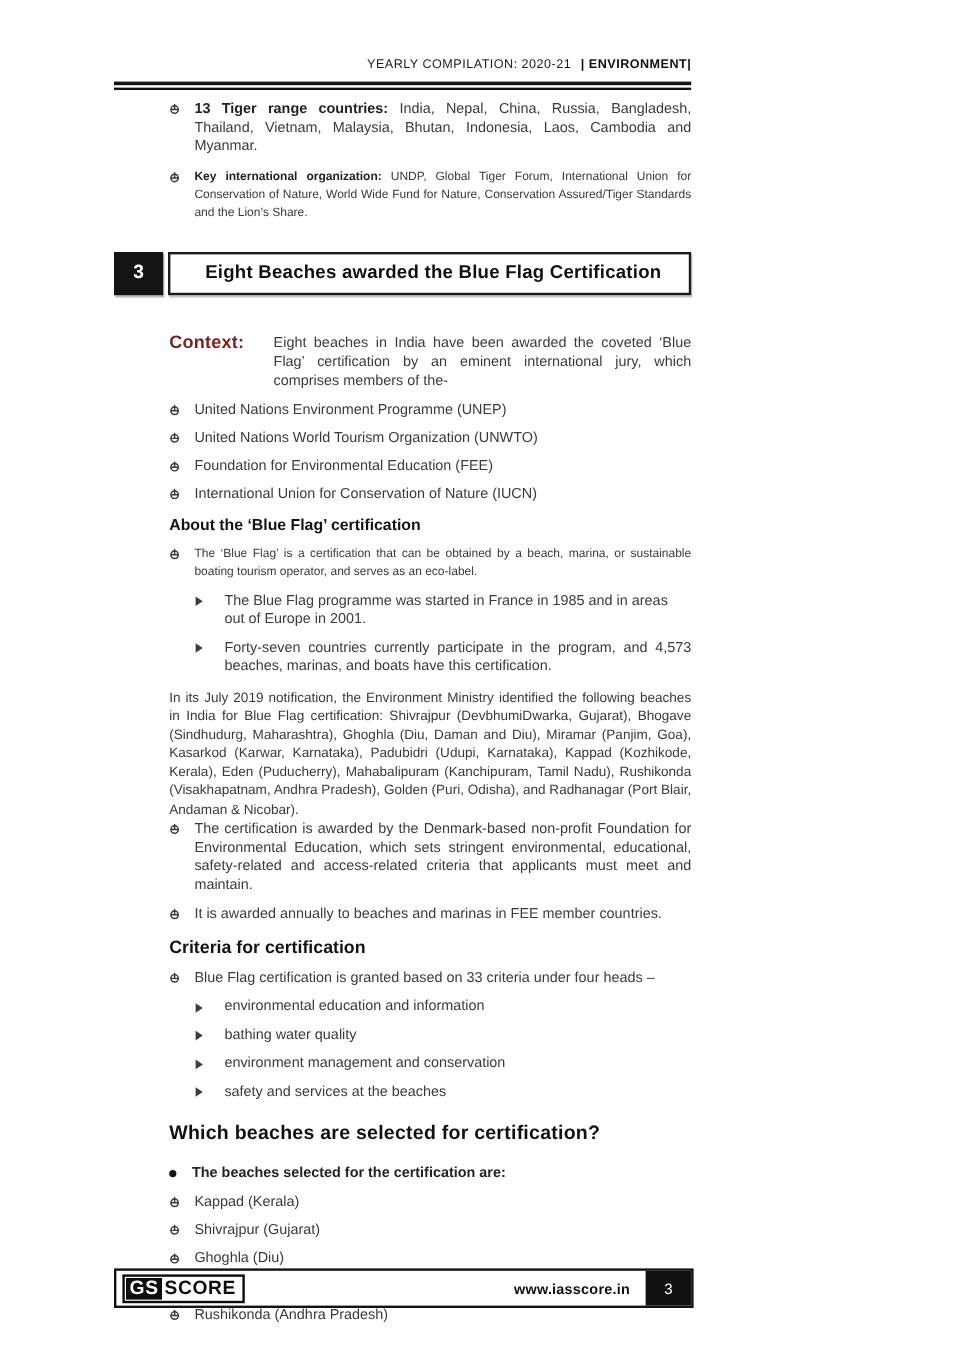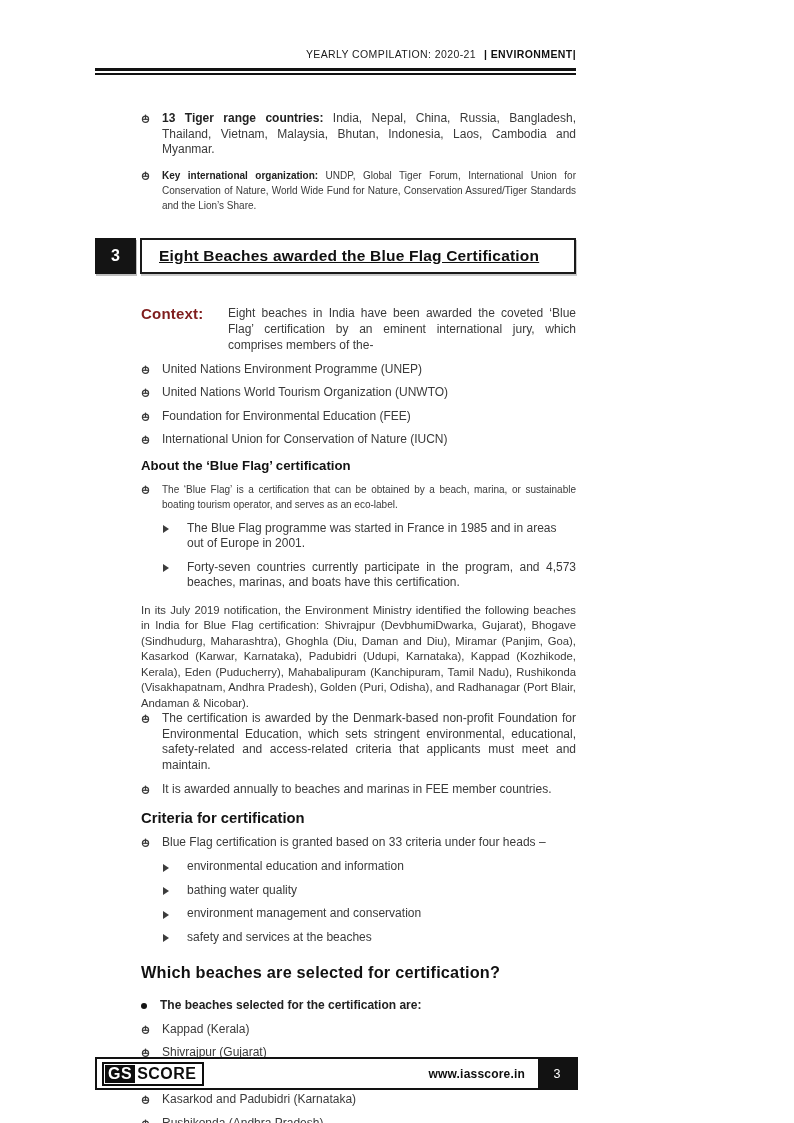--- a/index.html
+++ b/index.html
@@ -39,38 +39,38 @@
   
   .section-bar{display:flex;align-items:stretch;margin-top:25px;height:36px;}
   .sec-num{
     flex:0 0 41px;background:#141414;color:#fff;font-weight:bold;font-size:16px;
     display:flex;align-items:center;justify-content:center;box-shadow:1px 2px 0 #bdbdbd;
   }
   .sec-title-box{
     flex:1;margin-left:4px;border:2px solid #1a1a1a;display:flex;align-items:center;
     padding-left:13px;box-shadow:1px 2px 0 #c9c9c9;background:#fff;
   }
-  .sec-title{margin:4px;font-size:15.5px;font-weight:bold;color:#101010;letter-spacing:.2px;text-decoration:underline;}
+  .sec-title{margin:16px;font-size:15.5px;font-weight:bold;color:#101010;letter-spacing:.2px;}
 
   
   .context-row{display:flex;margin-top:31px;}
   .context-label{flex:0 0 87px;font-size:15px;font-weight:bold;color:#7f1d1d;letter-spacing:.2px;}
   .context-text{margin:0;font-size:12px;line-height:16px;flex:1;text-align:justify;}
 
   
   .h-sub{margin:0;font-size:13.2px;font-weight:bold;color:#131313;}
   .h-mid{margin:0;font-size:14.8px;font-weight:bold;color:#131313;}
   .h-big{margin:0;font-size:16.3px;font-weight:bold;color:#111;letter-spacing:.2px;}
 
   .para{margin:0;font-size:11.3px;line-height:15.5px;text-align:justify;color:#3a3a3a;}
 
   
   .mt8{margin-top:8px;}   .mt9{margin-top:9px;}   .mt10{margin-top:10px;}
   .mt12{margin-top:12px;} .mt13{} .mt16{margin-top:16px;}
-  .mt18{margin-top:18px;} .mt20{margin-top:36px;}
+  .mt18{margin-top:18px;} .mt20{margin-top:8px;}
   .pitch{margin-top:8px;}
 
   
   .footer{
     position:absolute;left:95px;right:54px;top:1057px;height:33px;
     border:2px solid #121212;background:#fff;display:flex;align-items:center;box-sizing:border-box;
   }
   .logo{
     display:inline-flex;align-items:center;border:2px solid #0d0d0d;background:#fff;
     margin-left:5px;padding:1px;font-weight:bold;font-size:16px;line-height:18px;letter-spacing:.5px;

